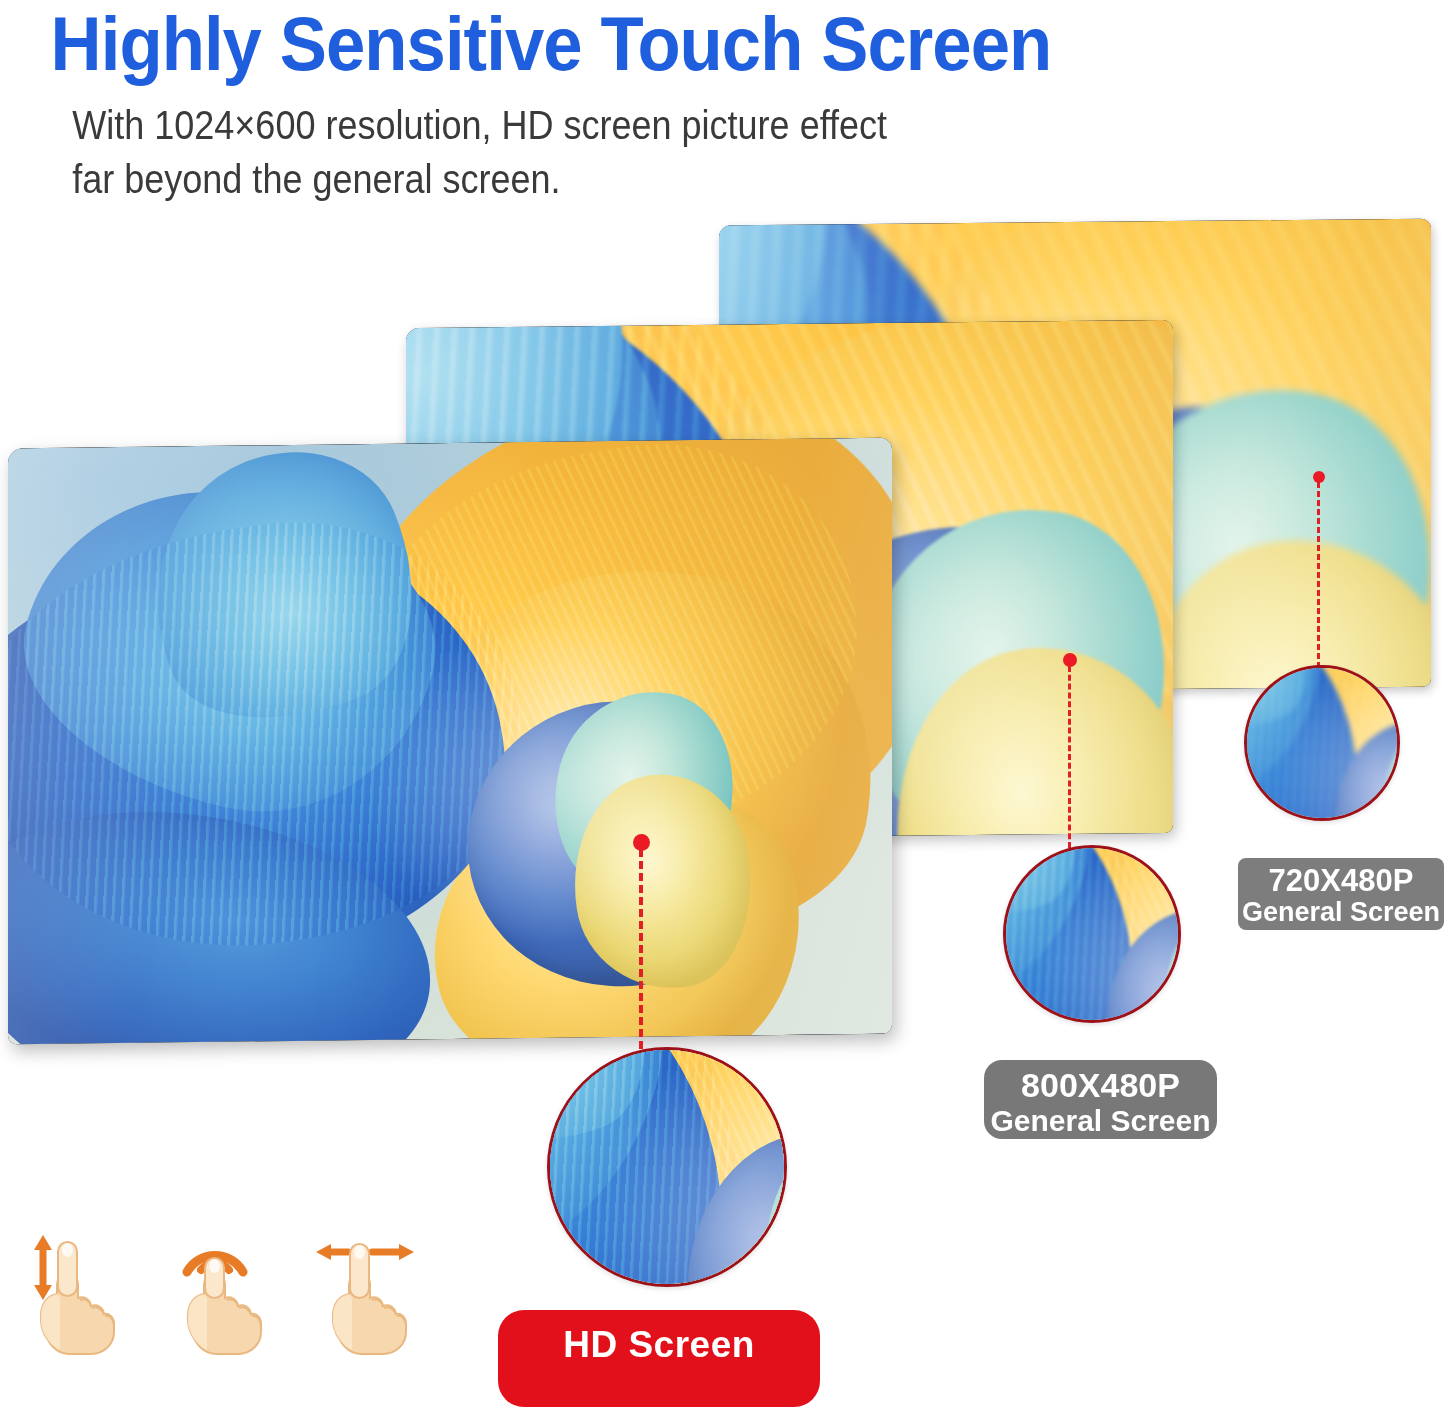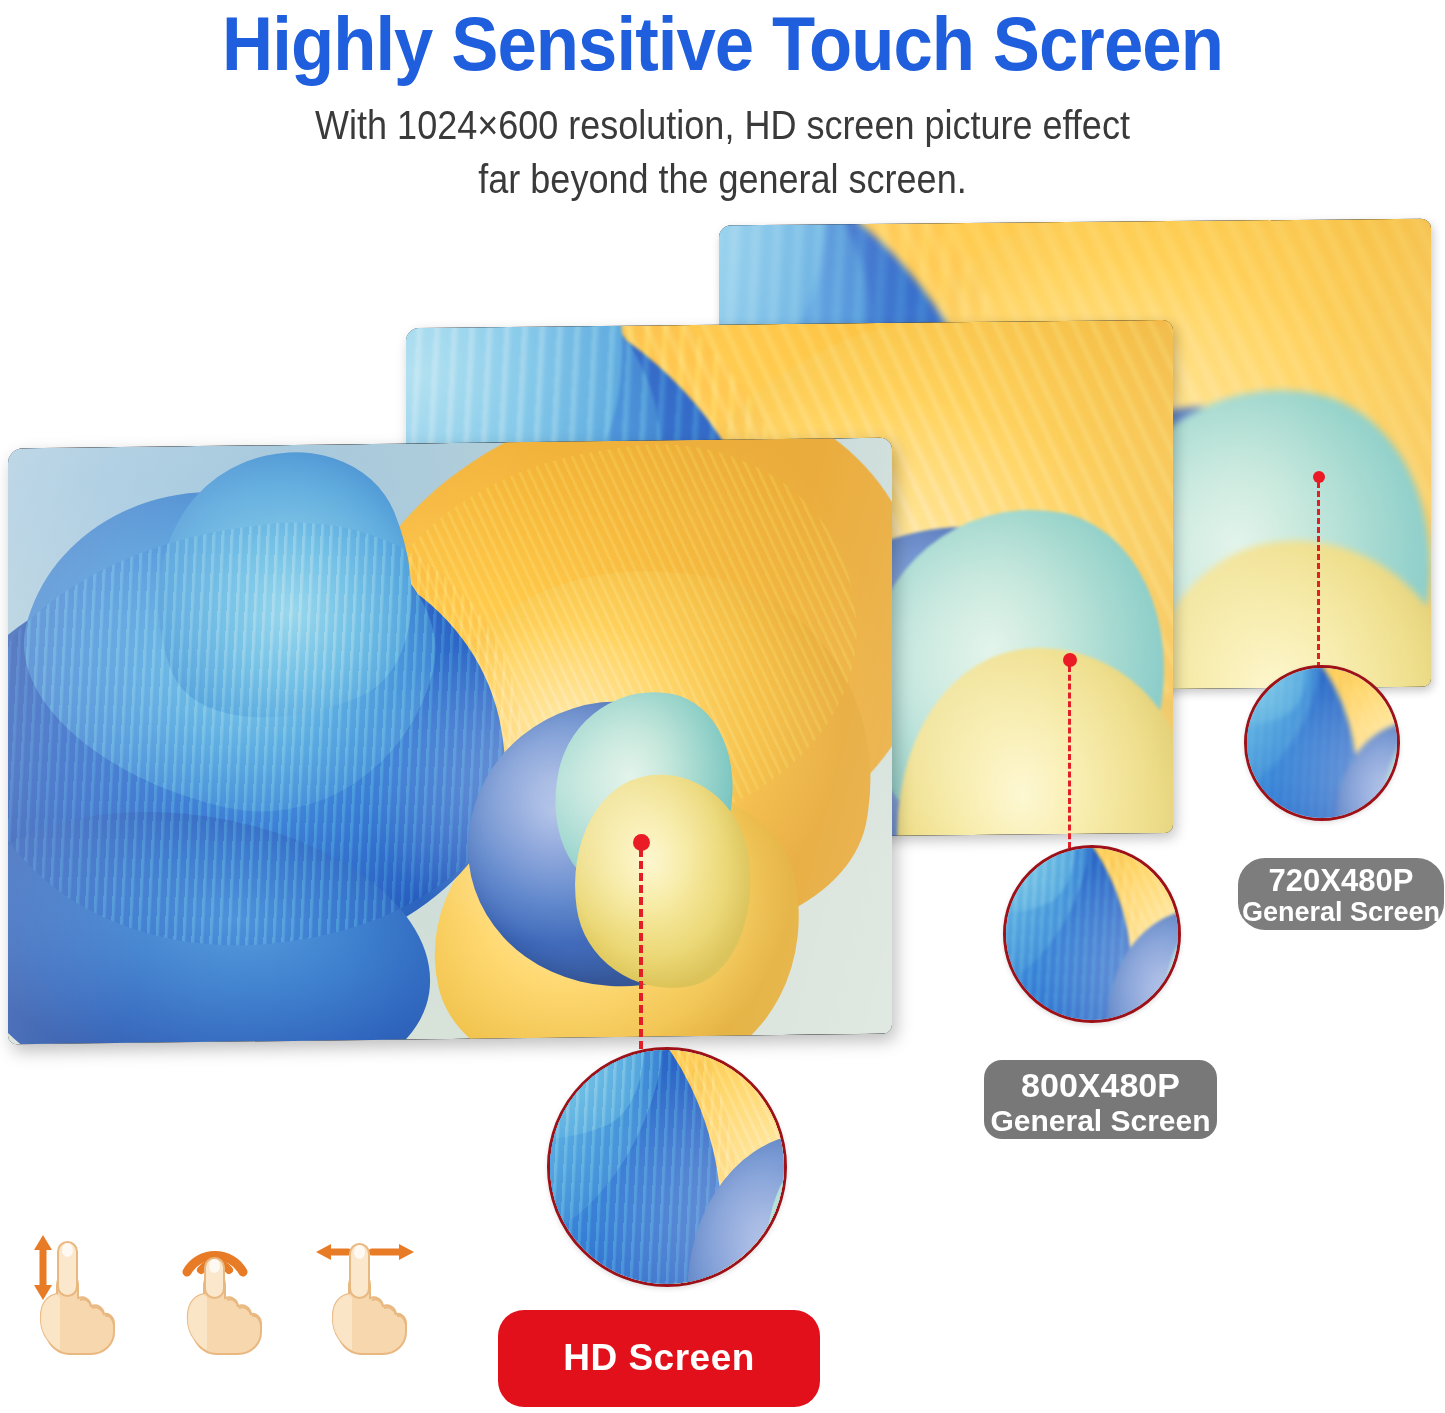--- a/index.html
+++ b/index.html
@@ -14,21 +14,20 @@
     overflow: hidden;
     font-family: "Liberation Sans", sans-serif;
   }
 
   
   #header {
     position: absolute;
     left: 0;
     top: 0;
     width: 1445px;
-    text-align: center;
   }
   #headline {
     margin: 0;
     padding-top: 4px;
     font-family: "Liberation Sans", sans-serif;
     font-size: 76px;
     line-height: 1.05;
     font-weight: bold;
     color: #1f5fdd;
     letter-spacing: -1px;
@@ -273,37 +272,37 @@
 
   #badge1 {
     left: 498px; top: 1310px;
     width: 322px; height: 97px;
     background: #e2101b;
     border-radius: 26px;
     padding-top: 10px;
     font-size: 43px;
     letter-spacing: 0.5px;
   }
-  #badge1 .kind { font-size: 37px; margin-top: 18px; }
+  #badge1 .kind { font-size: 37px; margin-top: 5px; }
 
   #badge2 {
     left: 984px; top: 1060px;
     width: 233px; height: 79px;
     background: #787878;
     border-radius: 18px;
     padding-top: 7px;
     font-size: 34px;
   }
   #badge2 .kind { font-size: 30px; margin-top: 1px; }
 
   #badge3 {
     left: 1238px; top: 858px;
     width: 206px; height: 72px;
     background: #7d7d7d;
-    border-radius: 27px;
+    border-radius: 8px;
     padding-top: 6px;
     font-size: 31px;
   }
   #badge3 .kind { font-size: 27px; margin-top: 1px; }
 
   
   #gestures {
     position: absolute;
     left: 10px;
     top: 1228px;

